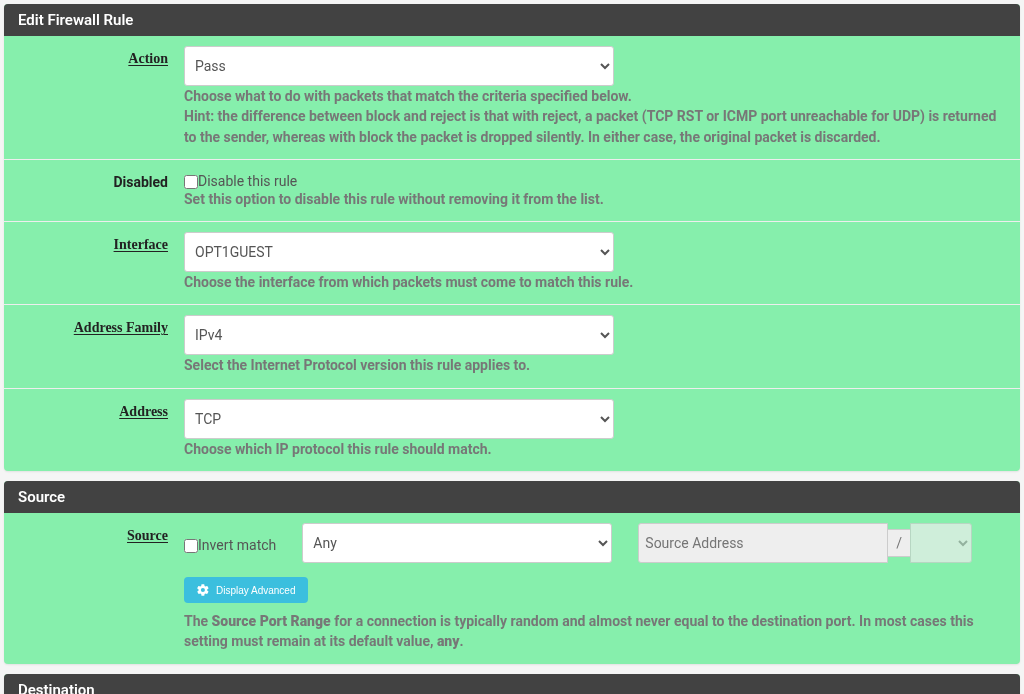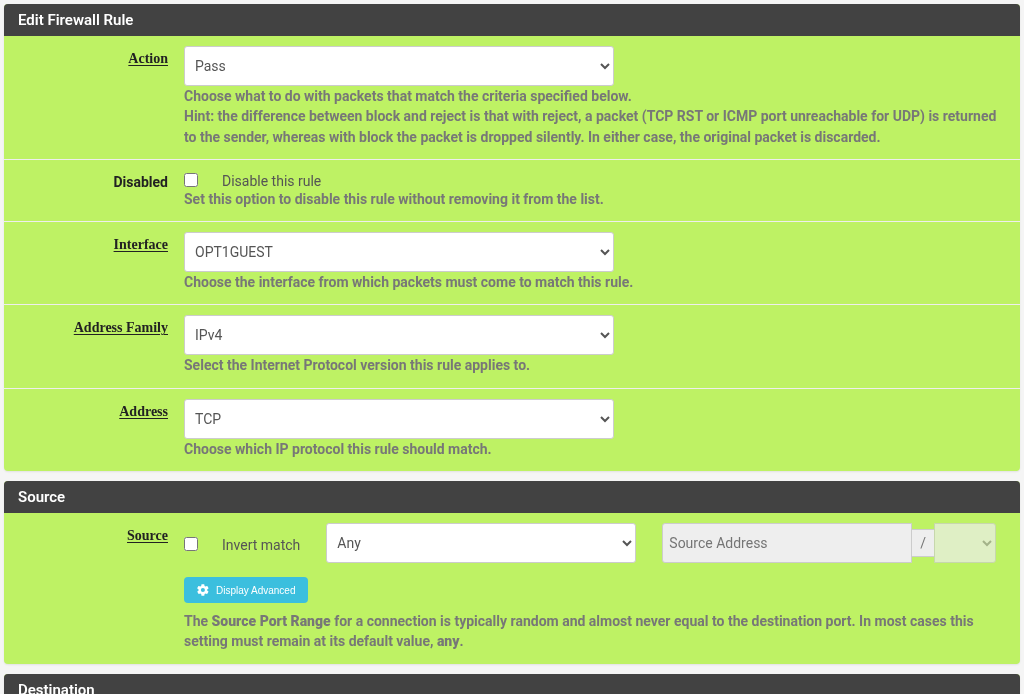--- a/index.html
+++ b/index.html
@@ -4,21 +4,21 @@
 <style>
   * { box-sizing: border-box; margin: 0; padding: 0; }
   body {
     font-family: -apple-system, BlinkMacSystemFont, "Segoe UI", Roboto, Arial, sans-serif;
     font-size: 14px;
     background: #f5f5f5;
     color: #333;
     padding: 4px;
   }
   .panel {
-    background: #bef264;
+    background: #86efac;
     border-radius: 4px;
     margin-bottom: 10px;
     box-shadow: 0 1px 2px rgba(0,0,0,0.08);
   }
   .panel-header {
     background: #424242;
     color: #fff;
     padding: 7px 14px;
     font-size: 15px;
     font-weight: 600;
@@ -63,22 +63,22 @@
   .help {
     color: #777;
     font-size: 14px;
     margin-top: 0;
     line-height: 1.45;
     max-width: 820px;
     font-weight: bold;
   }
   .checkbox-line {
     display: flex;
-    align-items: flex-start;
-    gap: 24px;
+    align-items: flex-end;
+    gap: 0;
     color: #555;
     padding-top: 3px;
   }
   .checkbox-line input[type=checkbox] {
     width: 14px; height: 14px;
   }
   .btn-advanced {
     display: inline-flex;
     align-items: center;
     gap: 6px;

